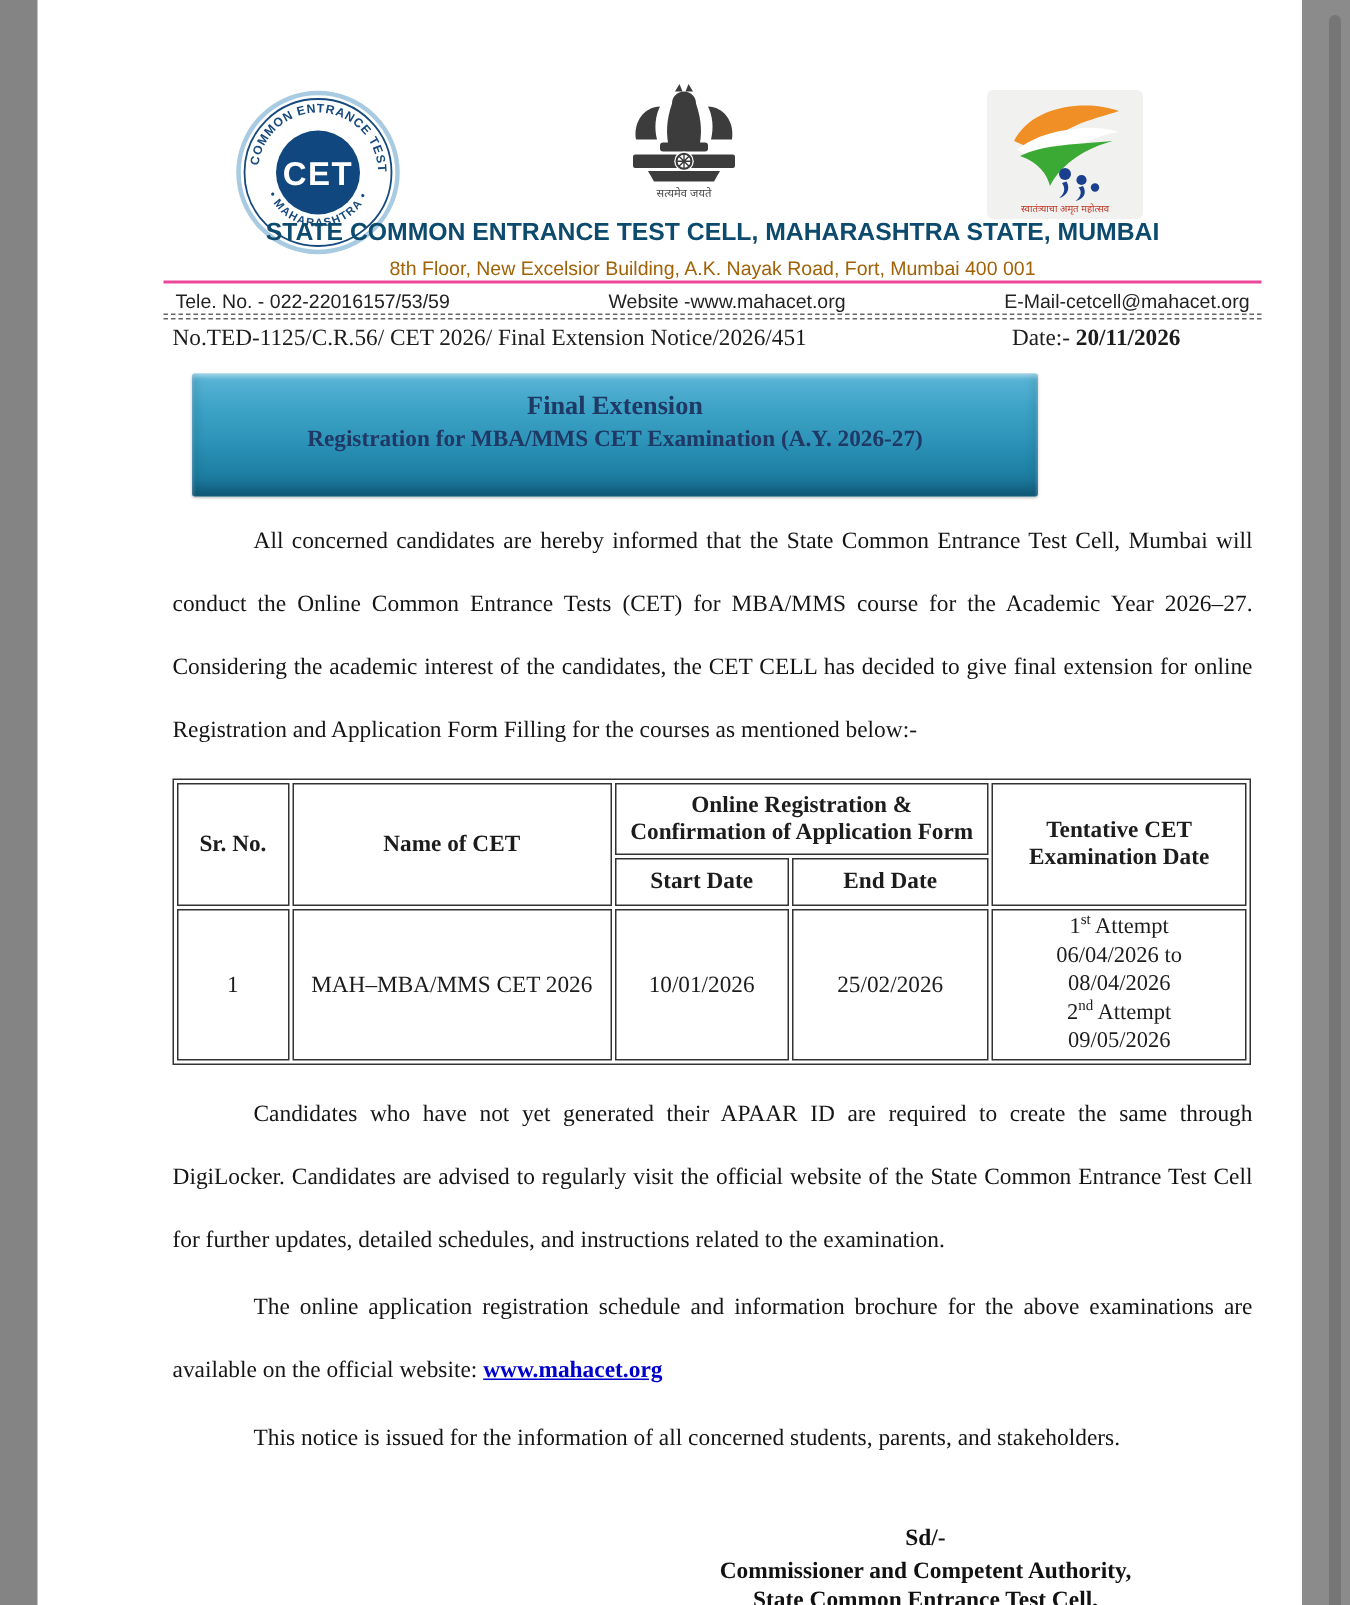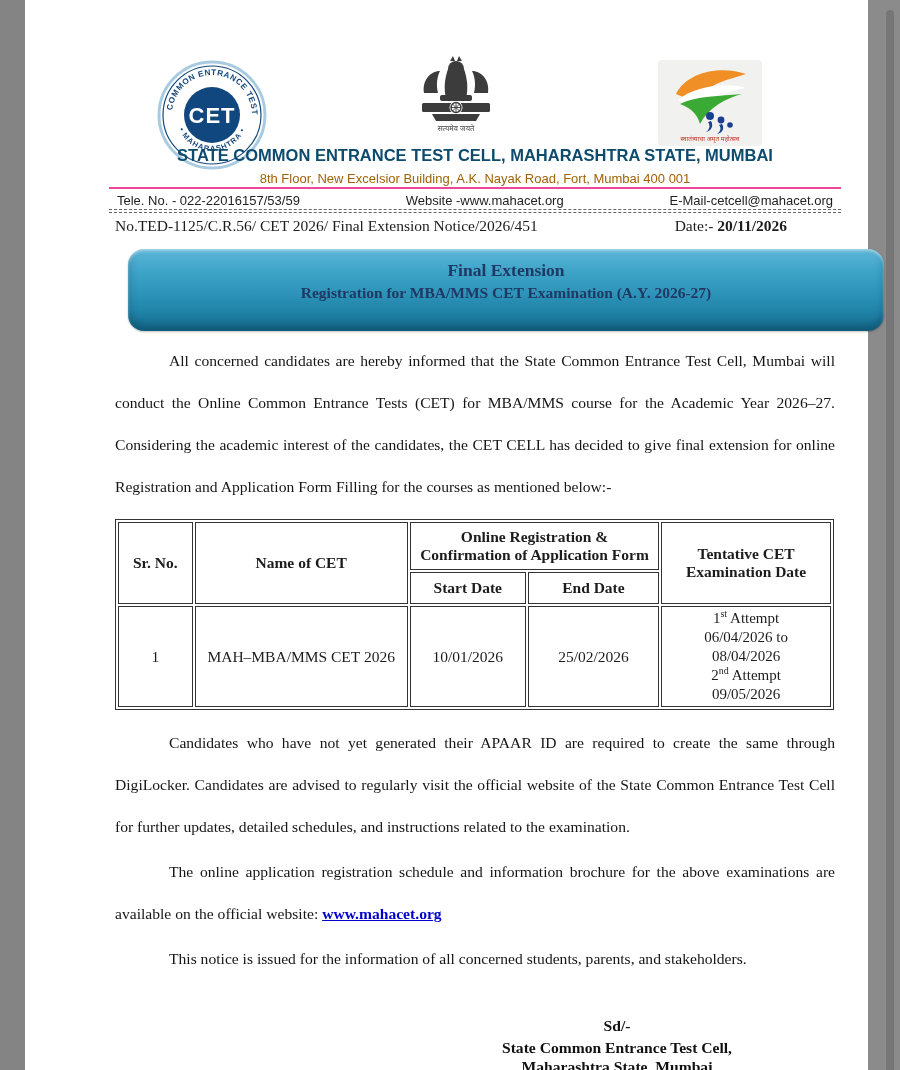--- a/index.html
+++ b/index.html
@@ -28,21 +28,21 @@
   .contact-row{ position:absolute; left:-6px; right:-6px; top:187px; border-top:2px solid #ec4899;
                 padding:4px 8px 5px 8px; display:flex; justify-content:space-between;
                 font-size:13px; color:#222; }
   .rule-double{ position:absolute; left:-6px; right:-6px; top:209px; height:4px;
                 border-top:1px dashed #666; border-bottom:1px dashed #666; }
 
   .ref-row { display:flex; justify-content:space-between; font-size:15.5px; margin-top:2px; padding-right:48px; }
   .ref-row .date-part b { font-weight:bold; }
 
   
-  .banner { margin:14px auto 0 auto; margin-left:13px; width:756px; height:82px; border-radius:16px;
+  .banner { margin:14px auto 0 auto; margin-left:13px; width:564px; height:82px; border-radius:2px;
             background:linear-gradient(180deg,#5cb6d8 0%, #3da3c7 28%, #2d93b8 55%, #1e80a5 80%, #176f92 100%);
             box-shadow:inset 0 2px 3px rgba(255,255,255,.45), inset 0 -6px 8px rgba(0,40,60,.35), 0 1px 2px rgba(0,0,0,.25);
             text-align:center; padding-top:11px; }
   .banner .b-title { font-size:17.5px; font-weight:bold; color:#1f3864; }
   .banner .b-sub   { font-size:15.5px; font-weight:bold; color:#1f3864; margin-top:3px; }
 
   
   .para { font-size:15.6px; line-height:42px; text-align:justify; text-indent:54px; color:#151515; }
   .p1 { margin-top:9px; }
   .p2 { margin-top:12px; }
@@ -202,18 +202,19 @@
       </table>
 
     <p class="para p2">Candidates who have not yet generated their APAAR ID are required to create the same through DigiLocker. Candidates are advised to regularly visit the official website of the State Common Entrance Test Cell for further updates, detailed schedules, and instructions related to the examination.</p>
 
     <p class="para p3"><span>The online application registration schedule and information brochure for the above examinations are available on the official website: </span><a href="#">www.mahacet.org</a></p>
 
     <p class="para p4">This notice is issued for the information of all concerned students, parents, and stakeholders.</p>
 
     <div class="sign-block">
       <div class="sd">Sd/-</div>
+      <div>Commissioner and Competent Authority,</div>
       <div>State Common Entrance Test Cell,</div>
       <div>Maharashtra State, Mumbai</div>
     </div>
 
   </div>
 </div>
 
 </body></html>

